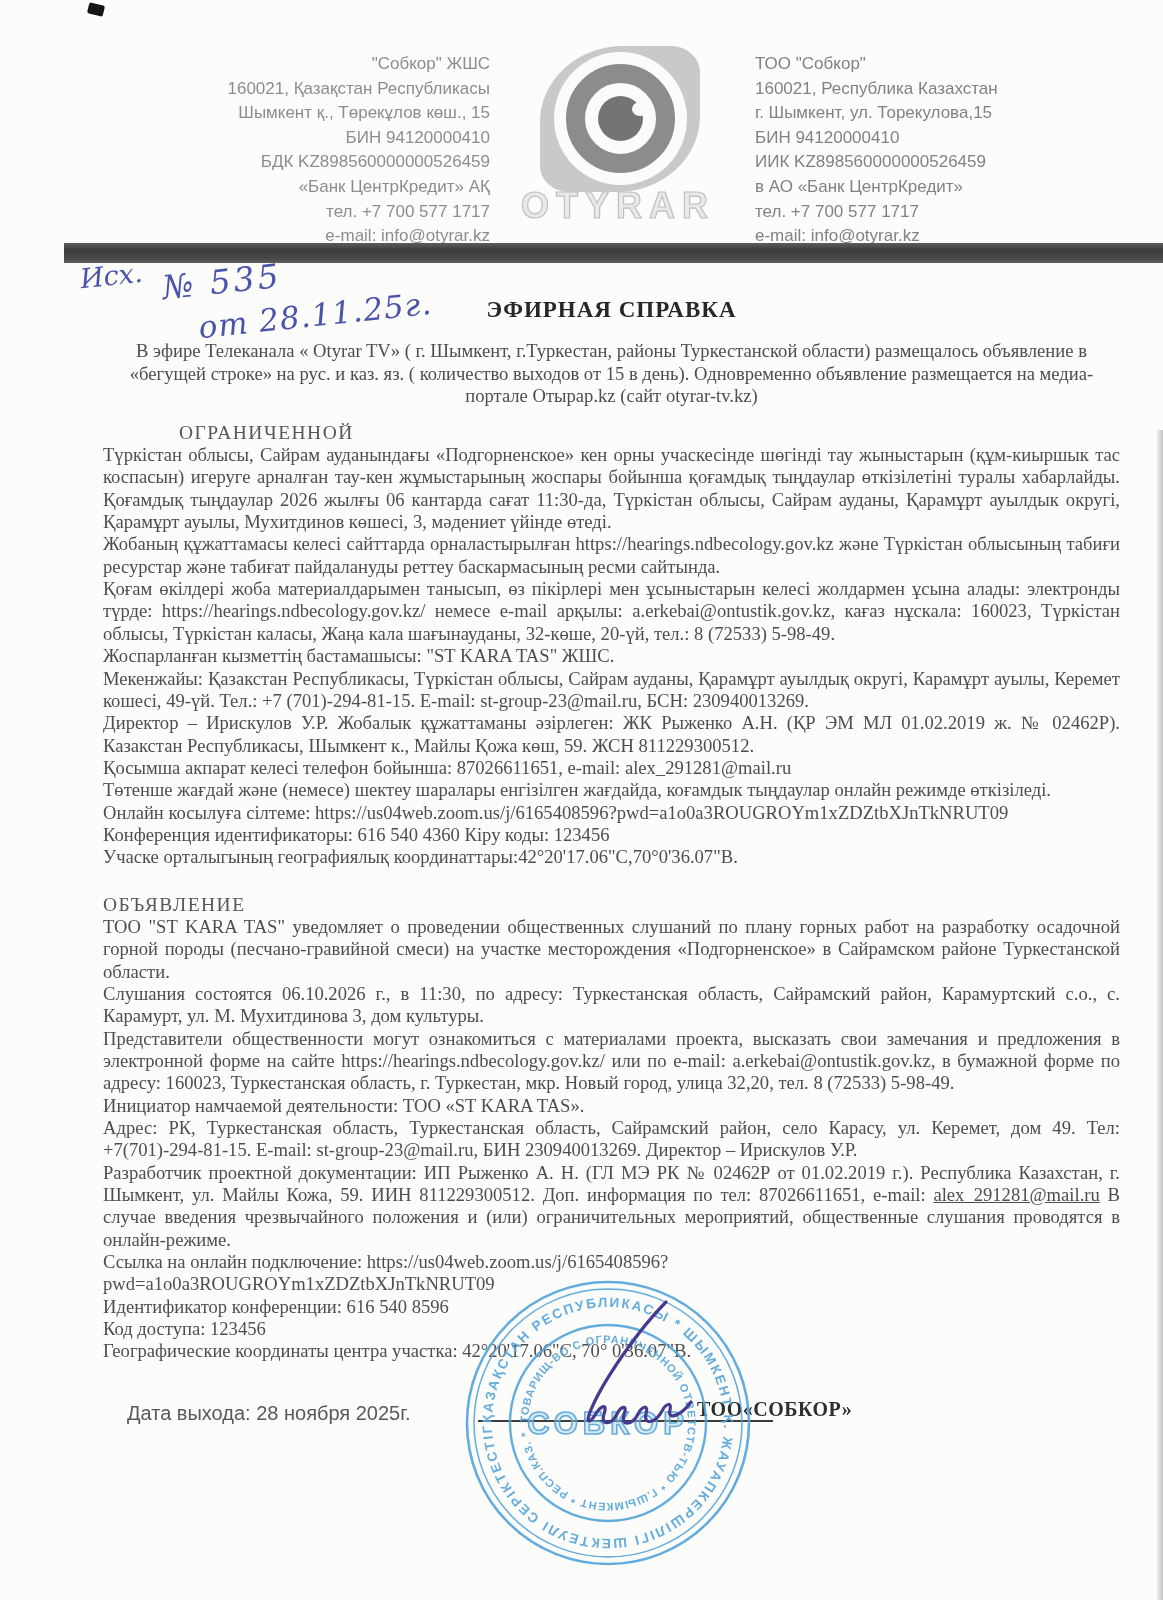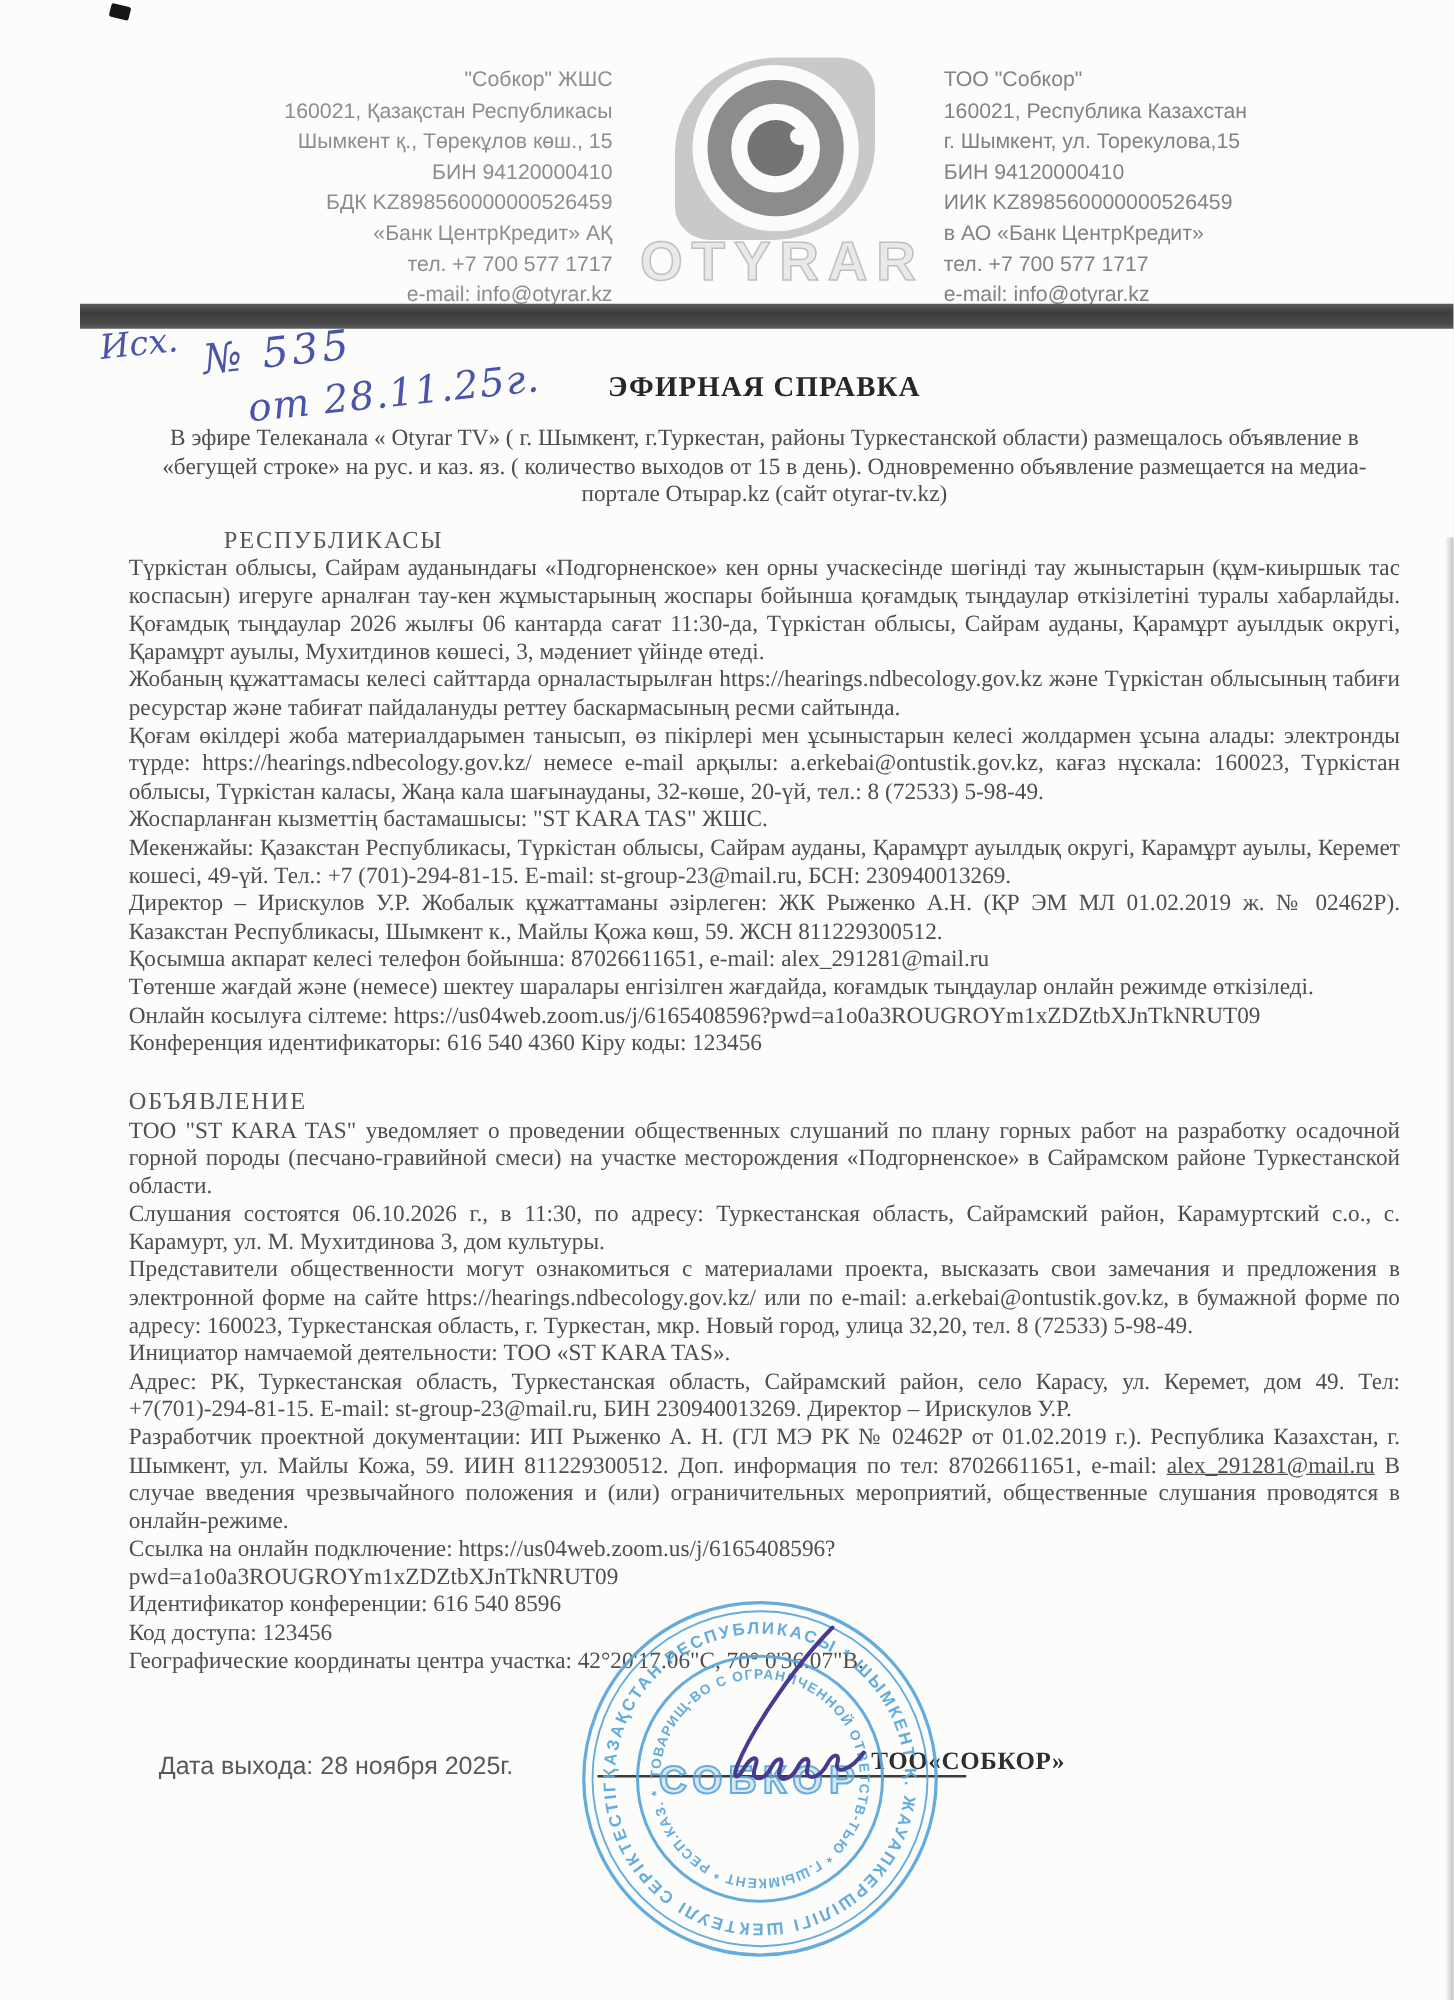--- a/index.html
+++ b/index.html
@@ -18,21 +18,21 @@
         font-family:"Liberation Sans",sans-serif;font-size:17px;line-height:24.6px;color:#828282;}
 
   .logo{position:absolute;top:44px;left:540px;width:160px;height:150px;}
   .logo-blob{position:absolute;left:0;top:2px;width:160px;height:146px;background:#c9c9c9;border-radius:52% 18% 52% 18%;}
   .logo-white{position:absolute;left:14px;top:8px;width:133px;height:133px;border-radius:50%;background:#fbfbfa;}
   .logo-ring{position:absolute;left:26px;top:20px;width:109px;height:109px;border-radius:50%;
         border:19px solid #8c8c8c;box-sizing:border-box;background:#fbfbfa;}
   .logo-pupil{position:absolute;left:58px;top:52px;width:45px;height:45px;border-radius:50%;background:#747474;}
   .logo-notch{position:absolute;left:92px;top:58px;width:16px;height:14px;border-radius:50%;background:#fbfbfa;}
   .logo-word{position:absolute;top:185px;left:512px;width:212px;text-align:center;
-        font-family:"Liberation Sans",sans-serif;font-size:44px;font-weight:bold;letter-spacing:7px;
+        font-family:"Liberation Sans",sans-serif;font-size:36px;font-weight:bold;letter-spacing:7px;
         color:#e9e9e9;-webkit-text-stroke:1.2px #bfbfbf;}
 
   .bar{position:absolute;left:64px;right:0;top:243px;height:20px;
         background:linear-gradient(180deg,#5c5c5c,#3d3d3d 35%,#4a4a4a 80%,#606060);}
 
   
   .hand{position:absolute;color:#4a54ab;font-family:"DejaVu Serif",serif;font-style:italic;transform:rotate(-6deg);white-space:nowrap;}
   .hand-1{left:80px;top:260px;font-size:27px;}
   .hand-2{left:162px;top:262px;font-size:33px;letter-spacing:3px;}
   .hand-3{left:198px;top:297px;font-size:31px;letter-spacing:1px;}
@@ -97,31 +97,32 @@
   <div class="bar"></div>
 
   <span class="hand hand-1">Исх.</span>
   <span class="hand hand-2">№ 535</span>
   <span class="hand hand-3">от 28.11.25г.</span>
 
   <div class="content">
     <h1 class="title">ЭФИРНАЯ СПРАВКА</h1>
     <p class="intro">В эфире Телеканала « Otyrar TV» ( г. Шымкент, г.Туркестан, районы Туркестанской области)   размещалось объявление в «бегущей строке»  на рус. и каз. яз. ( количество выходов от 15 в день). Одновременно  объявление размещается  на медиа-портале Отырap.kz (сайт otyrar-tv.kz)</p>
 
-    <p class="sec-heading kaz-heading">РЕСПУБЛИКАСЫ</p>
+    <p class="sec-heading kaz-heading">ОГРАНИЧЕННОЙ</p>
     <p class="body">Түркістан облысы, Сайрам ауданындағы «Подгорненское» кен орны учаскесінде шөгінді тау жыныстарын (құм-киыршык тас коспасын) игеруге арналған тау-кен жұмыстарының жоспары бойынша қоғамдық тыңдаулар өткізілетіні туралы хабарлайды. Қоғамдық тыңдаулар 2026 жылғы 06 кантарда сағат 11:30-да, Түркістан облысы, Сайрам ауданы, Қарамұрт ауылдык округі, Қарамұрт ауылы, Мухитдинов көшесі, 3, мәдениет үйінде өтеді.</p>
     <p class="body">Жобаның құжаттамасы келесі сайттарда орналастырылған https://hearings.ndbecology.gov.kz және Түркістан облысының табиғи ресурстар және табиғат пайдалануды реттеу баскармасының ресми сайтында.</p>
     <p class="body">Қоғам өкілдері жоба материалдарымен танысып, өз пікірлері мен ұсыныстарын келесі жолдармен ұсына алады: электронды түрде: https://hearings.ndbecology.gov.kz/ немесе e-mail арқылы: a.erkebai@ontustik.gov.kz, кағаз нұскала: 160023, Түркістан облысы, Түркістан каласы, Жаңа кала шағынауданы, 32-көше, 20-үй, тел.: 8 (72533) 5-98-49.</p>
     <p class="body">Жоспарланған кызметтің бастамашысы: "ST KARA TAS" ЖШС.</p>
     <p class="body">Мекенжайы: Қазакстан Республикасы, Түркістан облысы, Сайрам ауданы, Қарамұрт ауылдық округі, Карамұрт ауылы, Керемет кошесі, 49-үй. Тел.: +7 (701)-294-81-15. E-mail: st-group-23@mail.ru, БСН: 230940013269.</p>
     <p class="body">Директор – Ирискулов У.Р.   Жобалык құжаттаманы әзірлеген: ЖК Рыженко А.Н. (ҚР ЭМ МЛ 01.02.2019 ж. № 02462Р). Казакстан Республикасы, Шымкент к.,  Майлы Қожа көш, 59. ЖСН 811229300512.</p>
     <p class="body">Қосымша акпарат келесі телефон бойынша: 87026611651, e-mail: alex_291281@mail.ru</p>
     <p class="body">Төтенше жағдай және (немесе) шектеу шаралары енгізілген жағдайда, коғамдык тыңдаулар онлайн режимде өткізіледі.</p>
     <p class="body">Онлайн косылуға сілтеме:  https://us04web.zoom.us/j/6165408596?pwd=a1o0a3ROUGROYm1xZDZtbXJnTkNRUT09</p>
     <p class="body">Конференция идентификаторы: 616 540 4360 Кіру коды: 123456</p>
+    <p class="body">Учаске орталыгының географиялық координаттары:42°20'17.06"C,70°0'36.07"B.</p>
 
     <p class="sec-heading rus-heading">ОБЪЯВЛЕНИЕ</p>
     <p class="body">ТОО "ST KARA TAS" уведомляет о проведении общественных слушаний по плану горных работ на разработку осадочной горной породы (песчано-гравийной смеси) на участке месторождения «Подгорненское» в Сайрамском районе Туркестанской области.</p>
     <p class="body">Слушания состоятся 06.10.2026 г., в 11:30, по адресу: Туркестанская область, Сайрамский район, Карамуртский с.о., с. Карамурт, ул. М. Мухитдинова 3,  дом культуры.</p>
     <p class="body">Представители общественности могут ознакомиться с материалами проекта, высказать свои замечания и предложения в электронной форме на сайте https://hearings.ndbecology.gov.kz/  или по e-mail: a.erkebai@ontustik.gov.kz, в бумажной форме по адресу: 160023, Туркестанская область,  г. Туркестан, мкр. Новый город, улица 32,20, тел. 8 (72533) 5-98-49.</p>
     <p class="body">Инициатор намчаемой деятельности: ТОО «ST KARA TAS».</p>
     <p class="body">Адрес: РК, Туркестанская область, Туркестанская область, Сайрамский район, село Карасу, ул. Керемет, дом 49. Тел: +7(701)-294-81-15. E-mail: st-group-23@mail.ru,  БИН 230940013269. Директор – Ирискулов У.Р.</p>
     <p class="body">
       <span>Разработчик проектной документации: ИП Рыженко А. Н. (ГЛ МЭ РК № 02462Р от 01.02.2019 г.). Республика Казахстан, г. Шымкент, ул. Майлы Кожа, 59. ИИН 811229300512. Доп. информация по тел: 87026611651, e-mail: </span><span class="link-underline">alex_291281@mail.ru</span><span>  В случае введения чрезвычайного положения и (или) ограничительных мероприятий, общественные слушания проводятся в онлайн-режиме.</span>
     </p>

